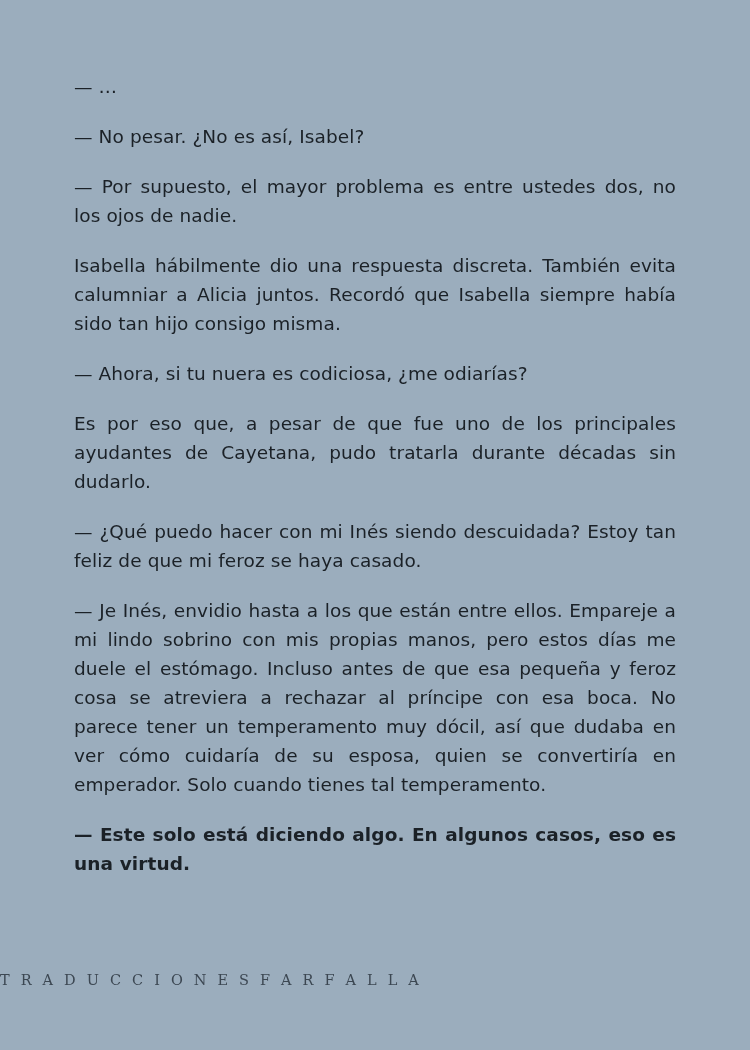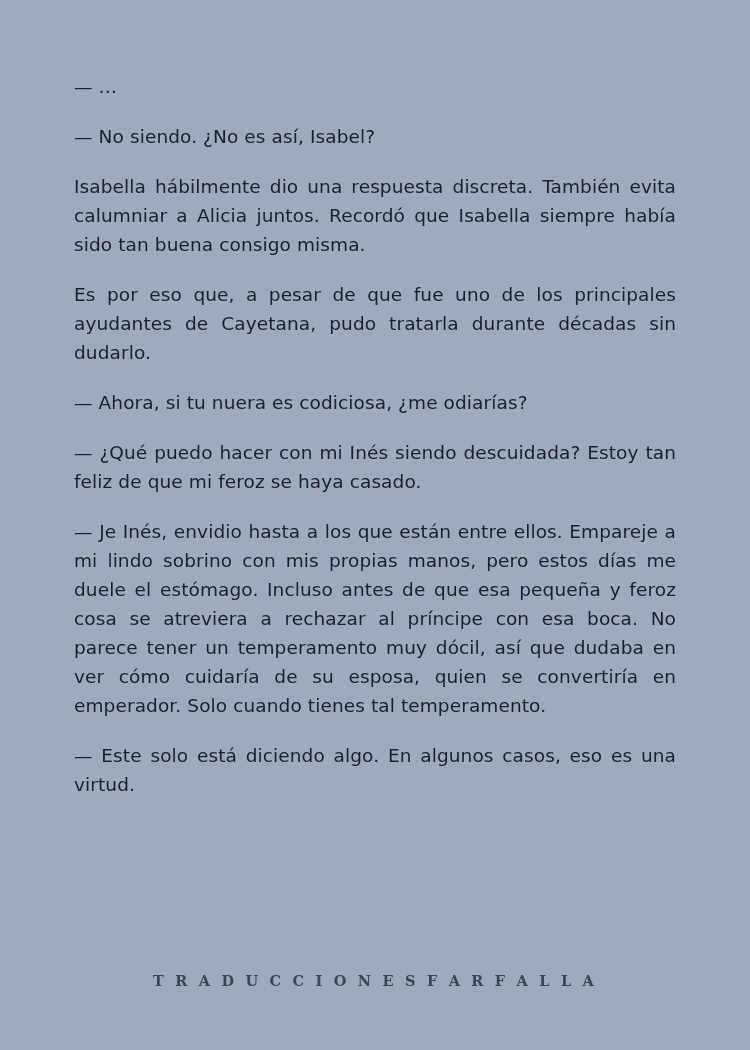--- a/index.html
+++ b/index.html
@@ -28,42 +28,42 @@
     font-size: 18.5px;
     line-height: 29px;
     margin: 0 0 21px 0;
     text-align: justify;
     text-justify: inter-word;
     letter-spacing: 0.1px;
     color: #1b2127;
   }
   .para:last-child {
     margin-bottom: 0;
+    font-weight: bold;
   }
   .footer {
     position: absolute;
     left: 0;
     right: 0;
     top: 972px;
-    text-align: center;
     font-size: 14.5px;
     letter-spacing: 3.2px;
     color: #3c4752;
     font-family: "DejaVu Serif", serif;
-    font-weight: bold;
   }
 </style>
 </head>
 <body>
 
 <div class="page">
   <div class="content">
     <p class="para">— …</p>
-    <p class="para">— No siendo. ¿No es así, Isabel?</p>
-    <p class="para">Isabella hábilmente dio una respuesta discreta. También evita calumniar a Alicia juntos.  Recordó que Isabella siempre había sido tan buena consigo misma.</p>
+    <p class="para">— No pesar. ¿No es así, Isabel?</p>
+    <p class="para">— Por supuesto, el mayor problema es entre ustedes dos, no los ojos de nadie.</p>
+    <p class="para">Isabella hábilmente dio una respuesta discreta. También evita calumniar a Alicia juntos.  Recordó que Isabella siempre había sido tan hijo consigo misma.</p>
+    <p class="para">— Ahora, si tu nuera es codiciosa, ¿me odiarías?</p>
     <p class="para">Es por eso que, a pesar de que fue uno de los principales ayudantes de Cayetana, pudo tratarla durante décadas sin dudarlo.</p>
-    <p class="para">— Ahora, si tu nuera es codiciosa, ¿me odiarías?</p>
     <p class="para">— ¿Qué puedo hacer con mi Inés siendo descuidada? Estoy tan feliz de que mi feroz se haya casado.</p>
     <p class="para">— Je Inés, envidio hasta a los que están entre ellos. Empareje a mi lindo sobrino con mis propias manos, pero estos días me duele el estómago. Incluso antes de que esa pequeña y feroz cosa se atreviera a rechazar al príncipe con esa boca. No parece tener un temperamento muy dócil, así que dudaba en ver cómo cuidaría de su esposa, quien se convertiría en emperador. Solo cuando tienes tal temperamento.</p>
     <p class="para">— Este solo está diciendo algo. En algunos casos, eso es una virtud.</p>
   </div>
   <div class="footer">T R A D U C C I O N E S   F A R F A L L A</div>
 </div>
 
 </body></html>

